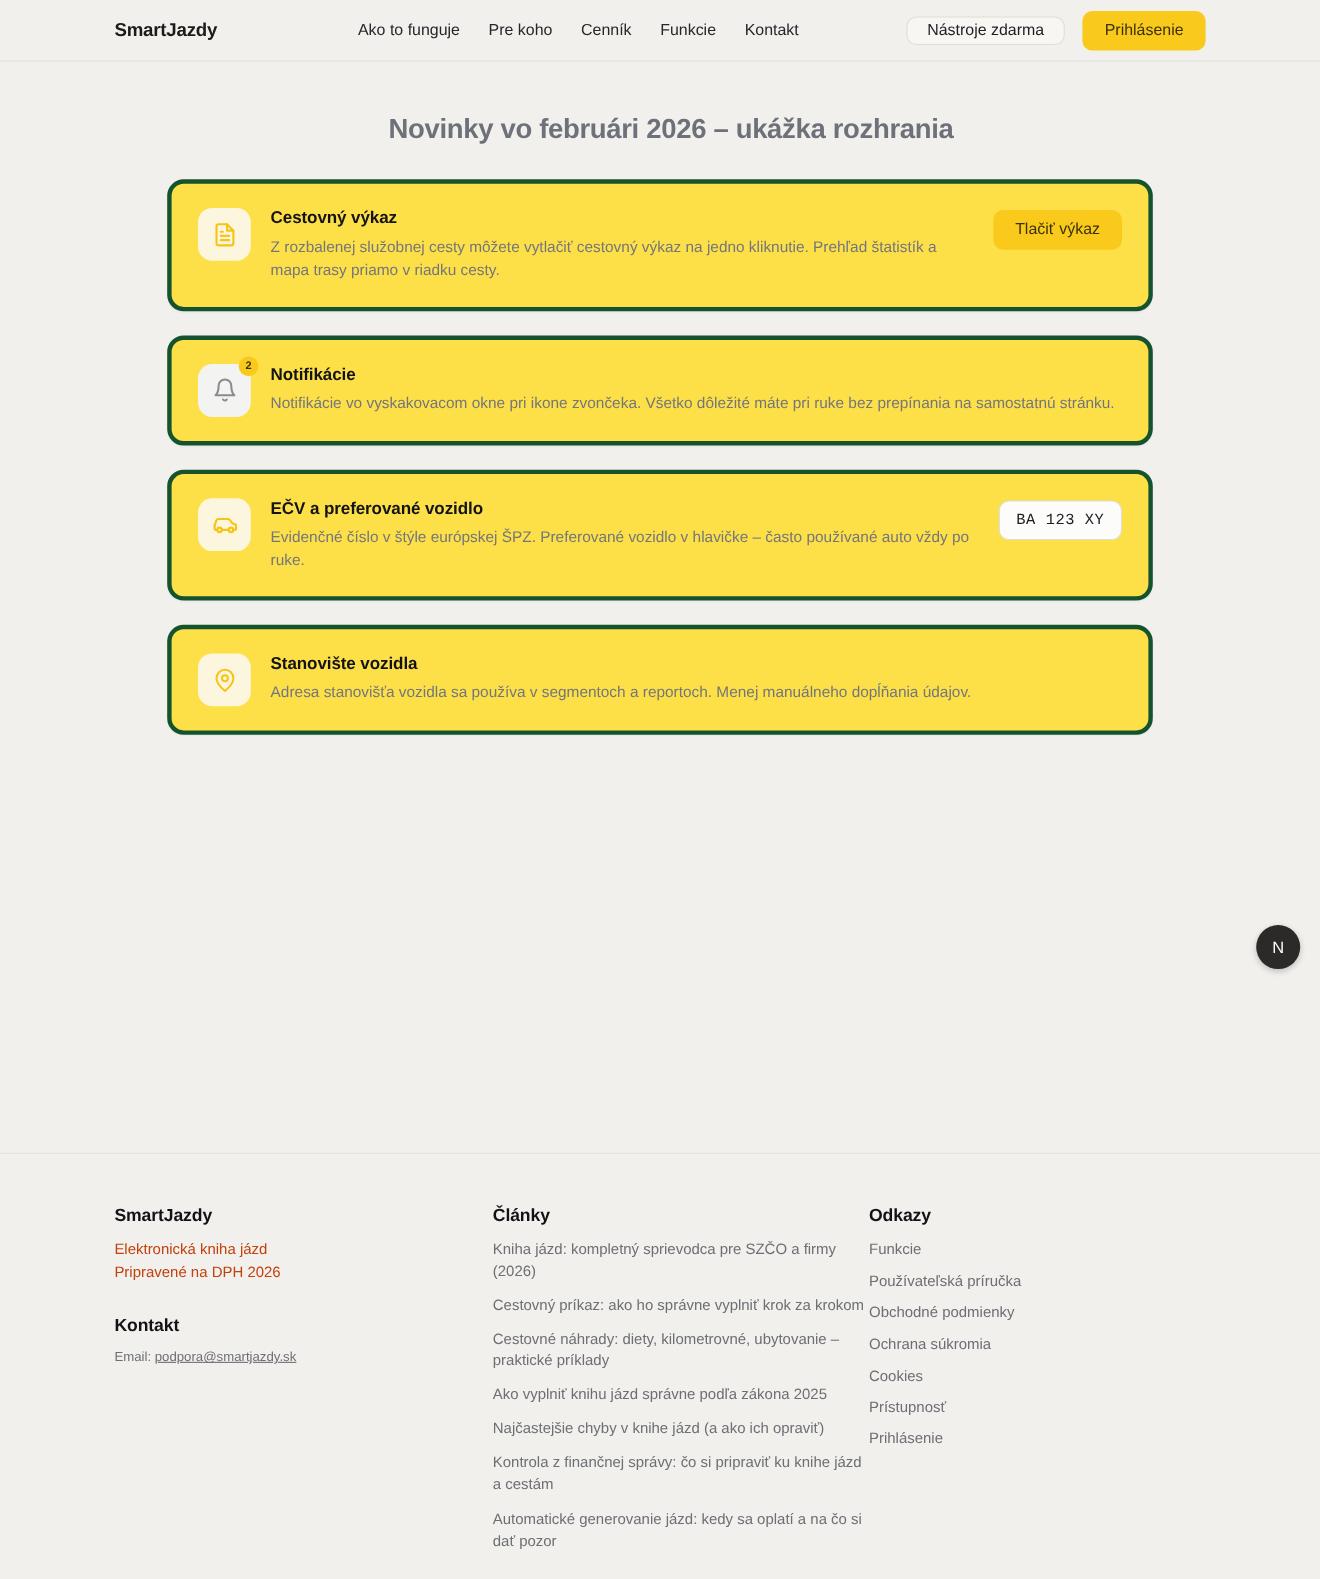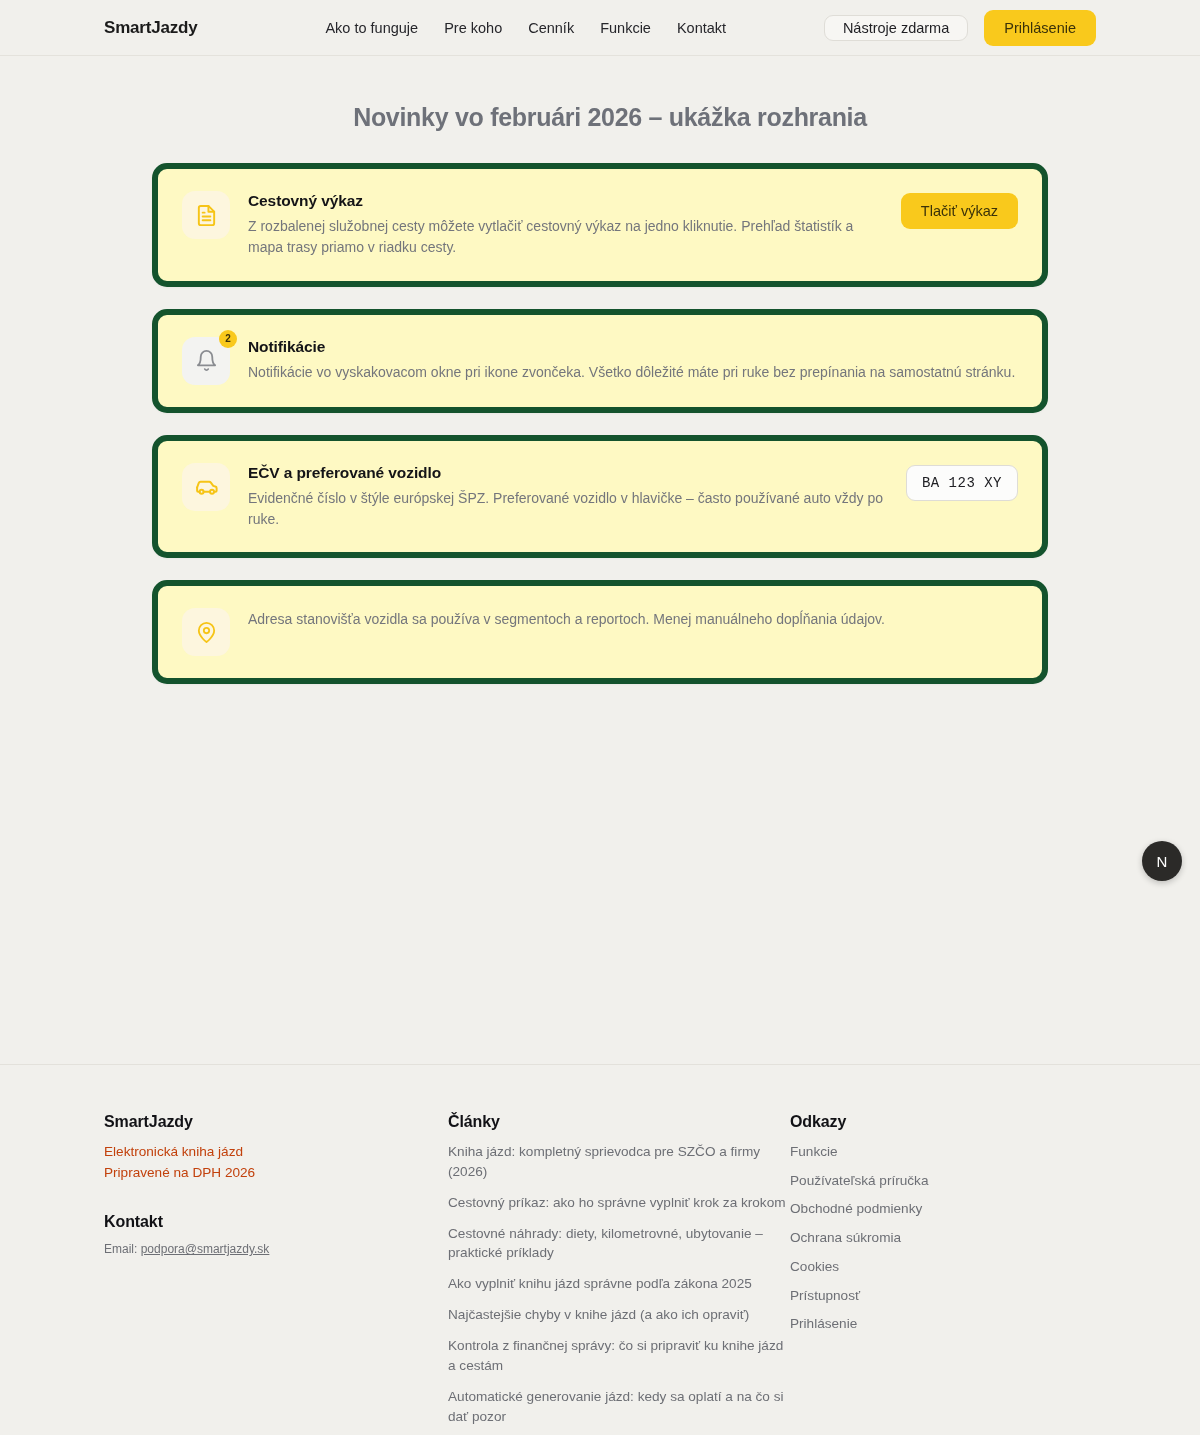--- a/index.html
+++ b/index.html
@@ -85,22 +85,22 @@
   
   .cards {
     width: 896px;
     margin: 0 auto;
     margin-top: 31px;
     display: flex;
     flex-direction: column;
     gap: 22px;
   }
   .card {
-    background: #fef9c3;
-    border: 6px solid #14532d;
+    background: #fde047;
+    border: 4px solid #14532d;
     border-radius: 15px;
     box-shadow: 0 1px 2px rgba(0,0,0,0.035);
     padding: 22px 24px;
     display: flex;
     align-items: flex-start;
     gap: 18px;
     min-height: 92px;
   }
   .card-icon {
     flex: 0 0 auto;
@@ -308,20 +308,21 @@
     </article>
 
     <article class="card">
       <div class="card-icon">
         <svg width="23" height="23" viewBox="0 0 24 24" fill="none" stroke="#F6C416" stroke-width="1.9" stroke-linecap="round" stroke-linejoin="round">
           <path d="M20 10c0 6-8 12-8 12s-8-6-8-12a8 8 0 0 1 16 0z"></path>
           <circle cx="12" cy="10" r="2.8"></circle>
         </svg>
       </div>
       <div class="card-body">
+        <div class="card-title">Stanovište vozidla</div>
         <div class="card-desc">Adresa stanovišťa vozidla sa používa v segmentoch a reportoch. Menej manuálneho dopĺňania údajov.</div>
       </div>
     </article>
 
   </section>
 
   <div class="page-spacer"></div>
 </main>
 
 <button class="fab">N</button>

